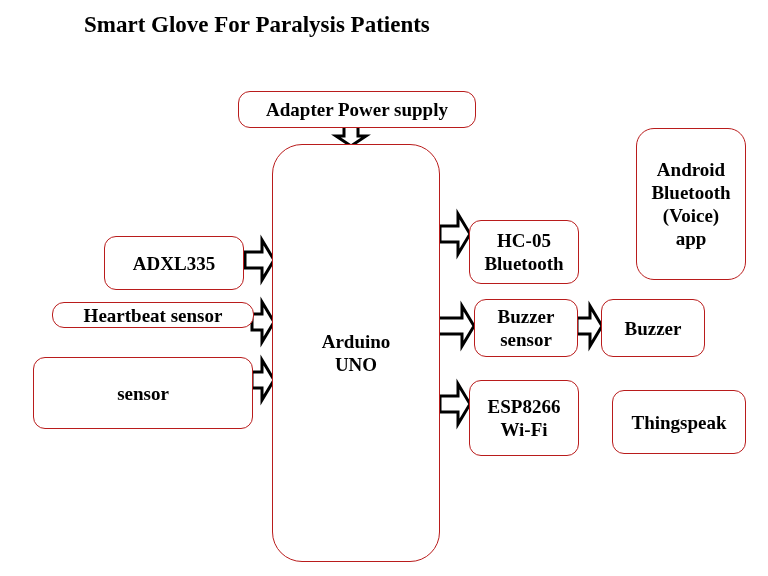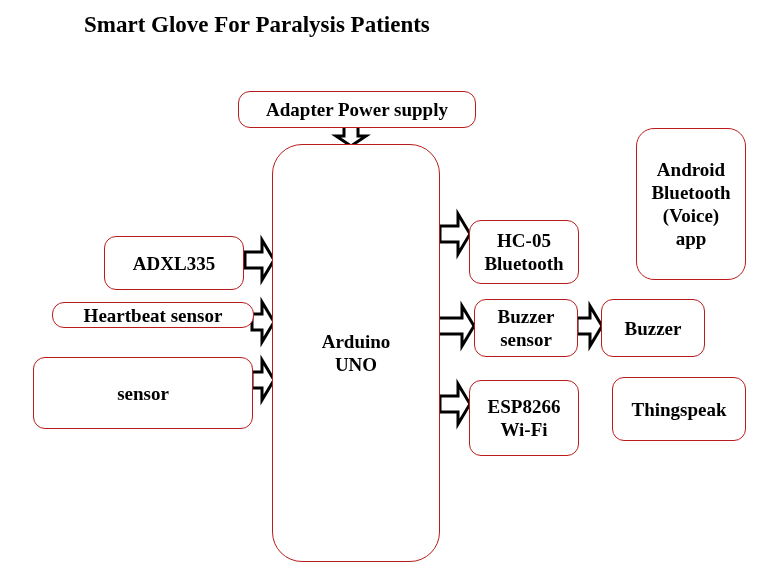--- a/index.html
+++ b/index.html
@@ -84,15 +84,15 @@
 
 <div class="box" style="left:636px;top:128px;width:110px;height:152px;border-radius:18px;">
   <div>
     <div>Android</div>
     <div>Bluetooth</div>
     <div>(Voice)</div>
     <div>app</div>
   </div>
 </div>
 
-<div class="box" style="left:612px;top:377px;width:134px;height:64px;">
+<div class="box" style="left:612px;top:390px;width:134px;height:64px;">
   <span>Thingspeak</span>
 </div>
 
 </body></html>

